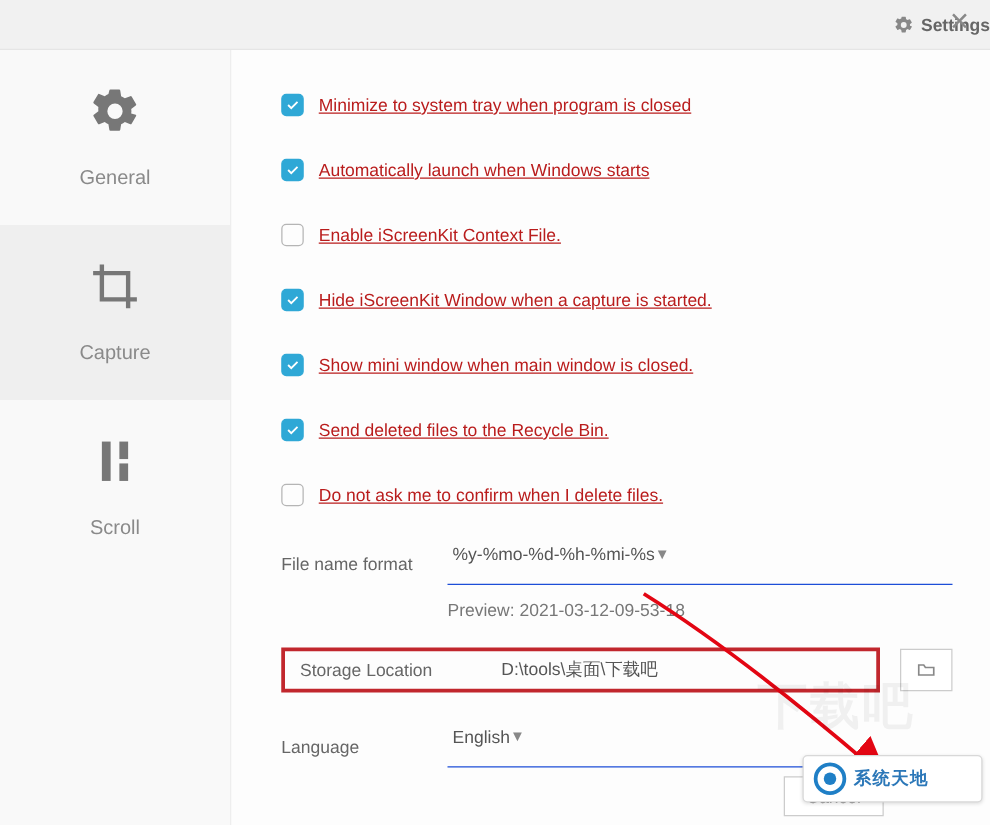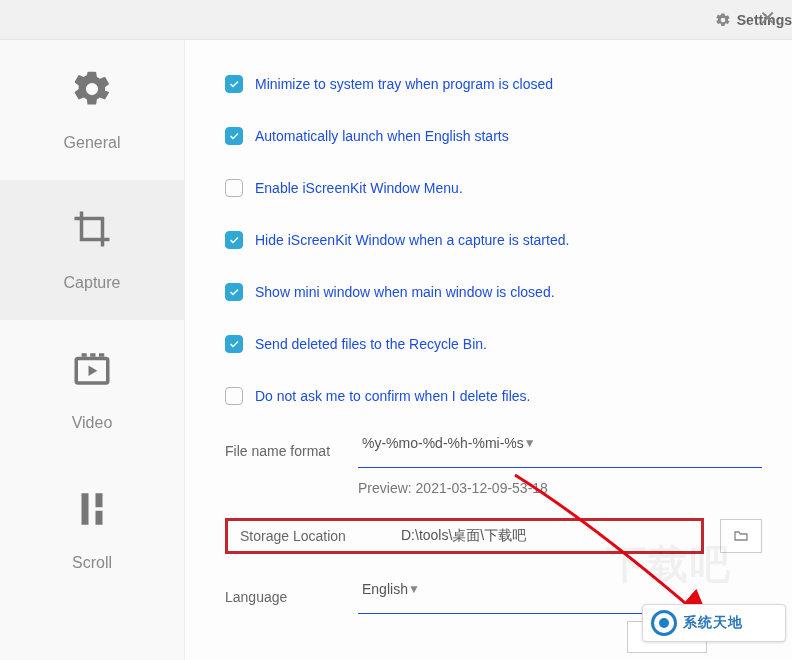--- a/index.html
+++ b/index.html
@@ -73,21 +73,22 @@
     flex: 1;
     padding: 30px 30px 0 40px;
     position: relative;
   }
   .check-row {
     display: flex;
     align-items: center;
     gap: 12px;
     height: 28px;
     margin-bottom: 24px;
-    color: #1d4ed8;
+    color: #b91c1c;
+    text-decoration: underline;
   }
   .chk {
     width: 18px; height: 18px;
     border: 1.5px solid #b5b5b5;
     border-radius: 4px;
     display: inline-flex;
     align-items: center;
     justify-content: center;
     flex-shrink: 0;
   }
@@ -234,30 +235,20 @@
     </div>
     <div class="side-item active">
       <svg class="side-svg" viewBox="0 0 24 24" fill="none" stroke="currentColor" stroke-width="2">
           <path d="M6 2v16h16"></path>
           <path d="M18 22V6H2"></path>
         </svg>
       <span class="lbl">Capture</span>
     </div>
     <div class="side-item">
       <svg class="side-svg" viewBox="0 0 24 24" fill="currentColor">
-          <rect x="3" y="6" width="18" height="14" rx="1" fill="none" stroke="currentColor" stroke-width="2"></rect>
-          <path d="M10 10l5 3-5 3z"></path>
-          <rect x="6" y="3" width="3" height="2"></rect>
-          <rect x="11" y="3" width="3" height="2"></rect>
-          <rect x="16" y="3" width="3" height="2"></rect>
-        </svg>
-      <span class="lbl">Video</span>
-    </div>
-    <div class="side-item">
-      <svg class="side-svg" viewBox="0 0 24 24" fill="currentColor">
           <rect x="6" y="3" width="4" height="18"></rect>
           <rect x="14" y="3" width="4" height="8"></rect>
           <rect x="14" y="13" width="4" height="8"></rect>
         </svg>
       <span class="lbl">Scroll</span>
     </div>
   </div>
 
   <div class="main">
 
@@ -268,25 +259,25 @@
           </svg>
         </span>
       <span>Minimize to system tray when program is closed</span>
     </div>
     <div class="check-row">
       <span class="chk checked">
           <svg viewBox="0 0 24 24" fill="none" stroke="currentColor" stroke-width="3">
             <path d="M5 12l5 5L20 7"></path>
           </svg>
         </span>
-      <span>Automatically launch when English starts</span>
+      <span>Automatically launch when Windows starts</span>
     </div>
     <div class="check-row">
       <span class="chk"></span>
-      <span>Enable iScreenKit Window Menu.</span>
+      <span>Enable iScreenKit Context File.</span>
     </div>
     <div class="check-row">
       <span class="chk checked">
           <svg viewBox="0 0 24 24" fill="none" stroke="currentColor" stroke-width="3">
             <path d="M5 12l5 5L20 7"></path>
           </svg>
         </span>
       <span>Hide iScreenKit Window when a capture is started.</span>
     </div>
     <div class="check-row">

